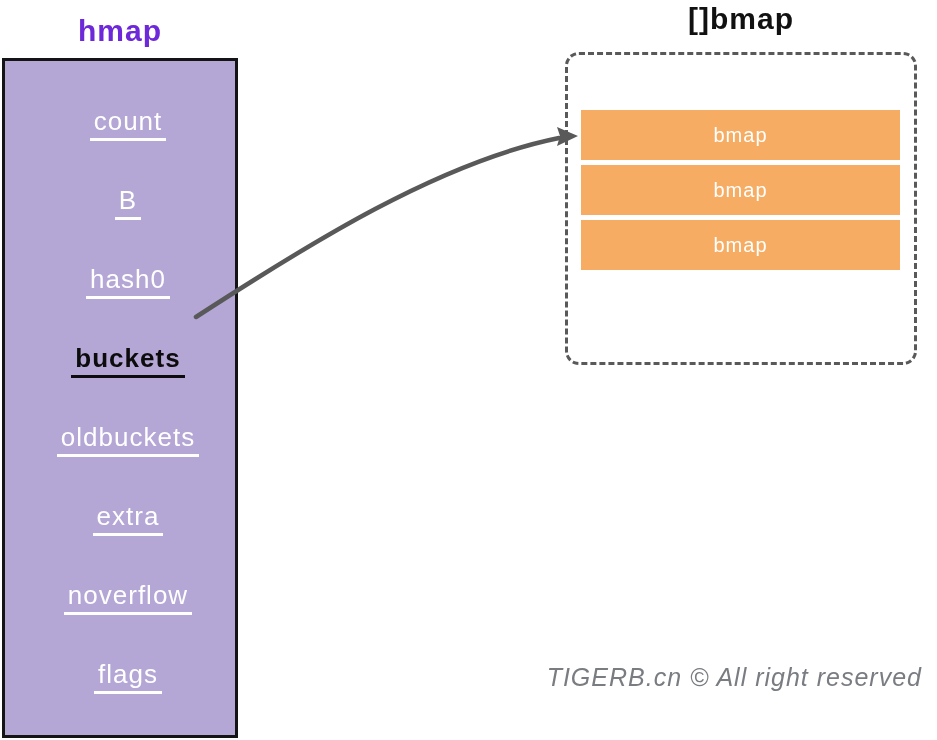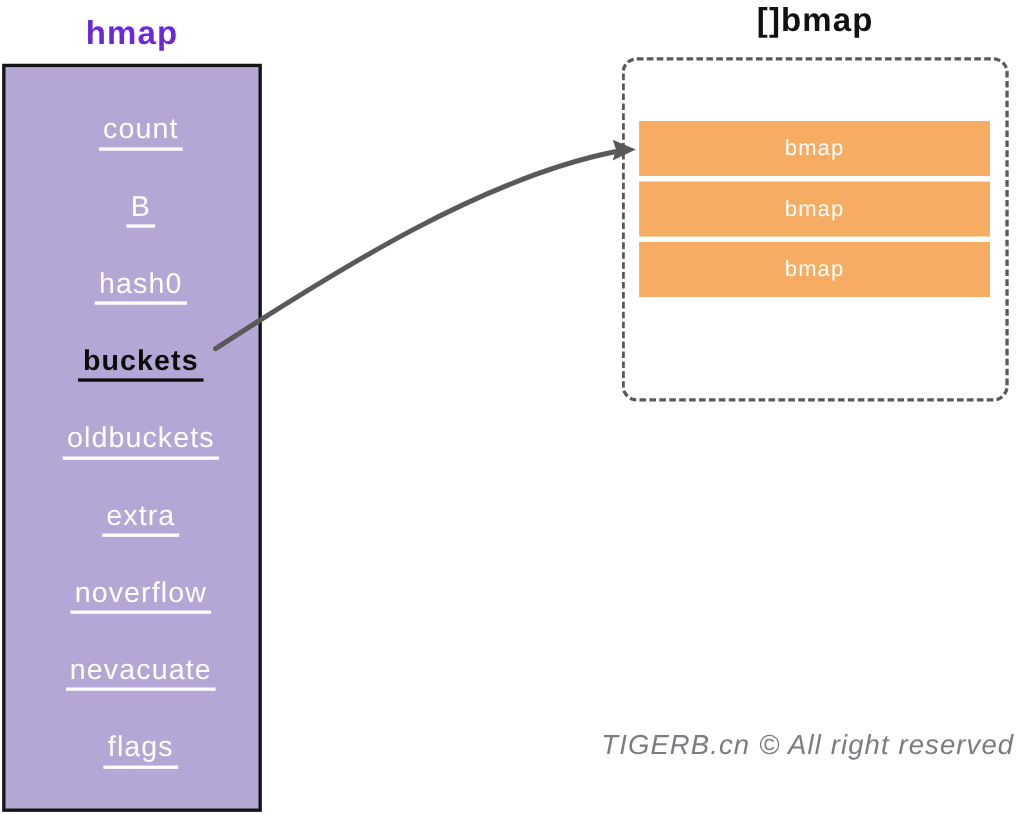--- a/index.html
+++ b/index.html
@@ -145,23 +145,20 @@
     <div class="hmap-field">
       <span class="label">oldbuckets</span>
     </div>
     <div class="hmap-field">
       <span class="label">extra</span>
     </div>
     <div class="hmap-field">
       <span class="label">noverflow</span>
     </div>
     <div class="hmap-field">
-      <span class="label">nevacuate</span>
-    </div>
-    <div class="hmap-field">
       <span class="label">flags</span>
     </div>
   </div>
 
   <div class="bmap-title">[]bmap</div>
 
   <div class="bmap-array-box">
     <div class="bmap-rows">
       <div class="bmap-row">bmap</div>
       <div class="bmap-row">bmap</div>

